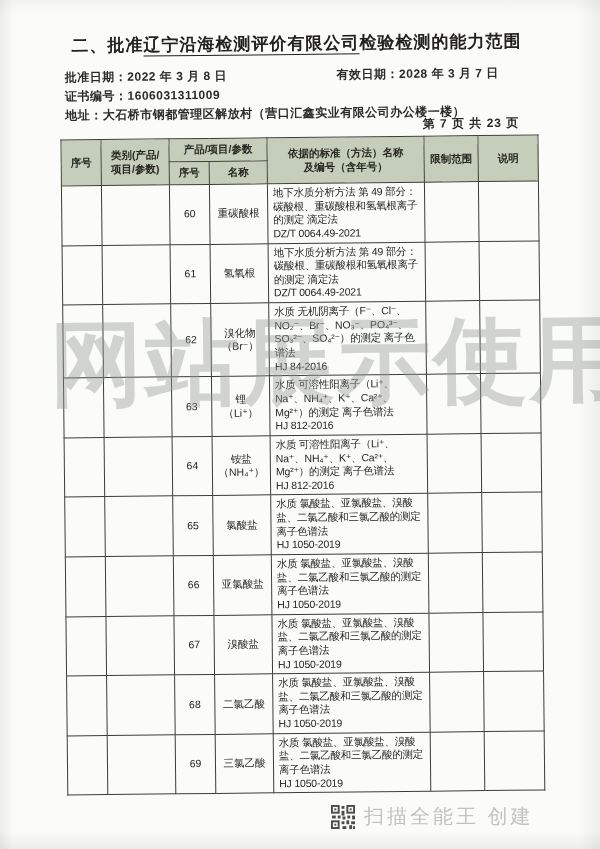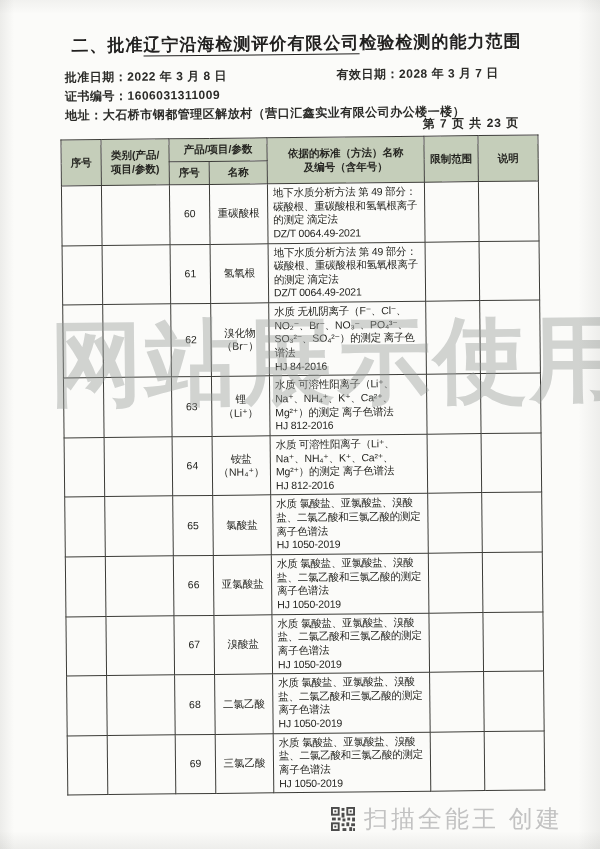--- a/index.html
+++ b/index.html
@@ -71,21 +71,21 @@
     color:rgba(150,156,153,.42);
     letter-spacing:3px;white-space:nowrap;
     pointer-events:none;user-select:none;
   }
   .footer{
     position:absolute;left:331px;top:803px;z-index:7;
     display:flex;align-items:center;gap:9px;
   }
   .footer .qr{flex:0 0 auto;display:block;}
   .footer .footer-text{
-    font-size:24px;color:#c2c2c2;letter-spacing:3px;font-weight:500;
+    font-size:20px;color:#c2c2c2;letter-spacing:3px;font-weight:500;
   }
 </style>
 </head>
 <body>
 
 <div class="page">
 
   <div class="doc">
 
     <div class="title">

